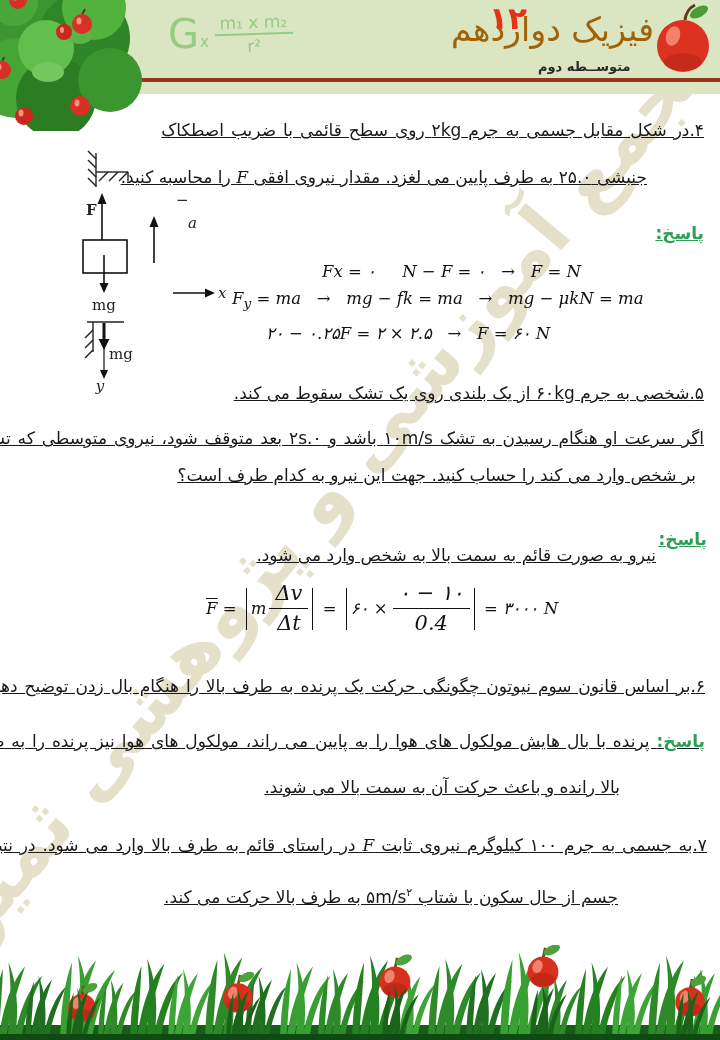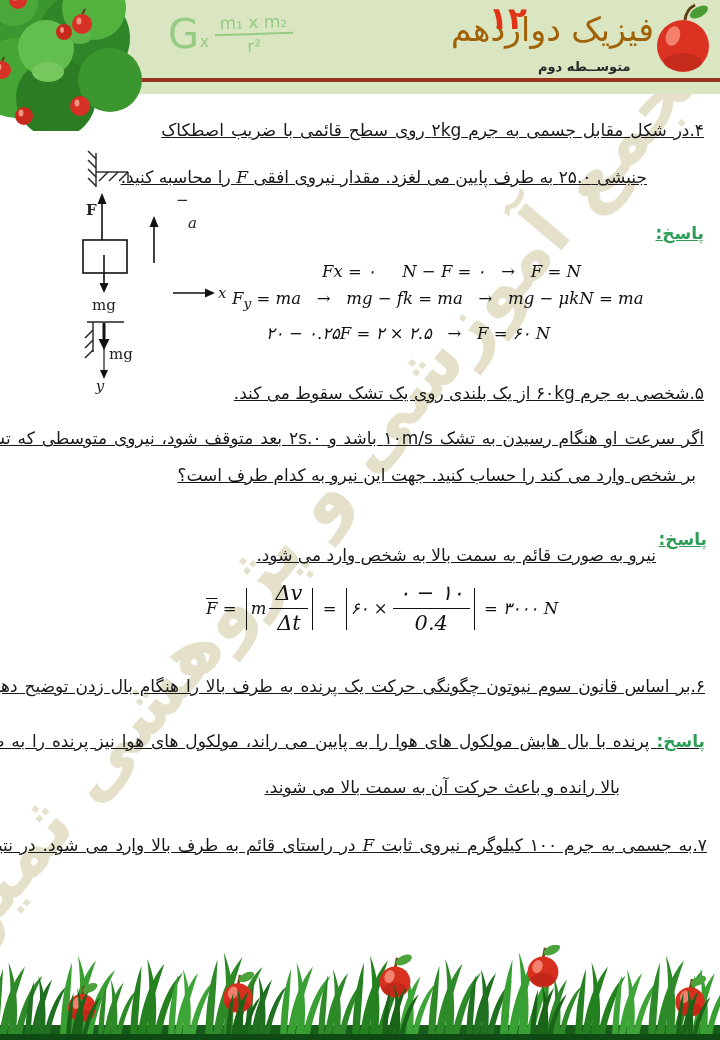--- a/index.html
+++ b/index.html
@@ -212,20 +212,23 @@
   </div>
 
   <div class="line ws1" style="right:15px;top:676px;">۶.بر اساس قانون سوم نیوتون چگونگی حرکت یک پرنده به طرف بالا را هنگام بال زدن توضیح دهید.</div>
   <div class="line ws1" style="right:15px;top:731px;">
     <span class="green">پاسخ:</span><span> پرنده با بال هایش مولکول های هوا را به پایین می راند، مولکول های هوا نیز پرنده را به طرف</span>
   </div>
   <div class="line" style="right:100px;top:777px;">بالا رانده و باعث حرکت آن به سمت بالا می شوند.</div>
 
   <div class="line ws1" style="right:13px;top:835px;">
     <span>۷.به جسمی به جرم </span><span dir="ltr">۱۰۰</span><span> کیلوگرم نیروی ثابت </span><span class="mathf" dir="ltr">F</span><span> در راستای قائم به طرف بالا وارد می شود. در نتیجه،</span>
+  </div>
+  <div class="line" style="right:102px;top:886px;">
+    <span>جسم از حال سکون با شتاب </span><span dir="ltr"><span>۵m/s</span><sup>۲</sup></span><span> به طرف بالا حرکت می کند.</span>
   </div>
 
   <svg class="grass" width="720" height="95" viewBox="0 0 720 95">
     <defs>
       <g id="tuftA">
         <path d="M0,0 C1,-20 2,-40 10,-62 C9,-38 7,-16 6,0 Z"></path>
         <path d="M6,0 C10,-24 16,-48 30,-64 C22,-40 16,-18 13,0 Z"></path>
         <path d="M14,0 C17,-22 18,-44 15,-68 C24,-46 24,-20 21,0 Z"></path>
         <path d="M20,0 C26,-26 34,-46 46,-56 C36,-36 29,-16 27,0 Z"></path>
       </g>

